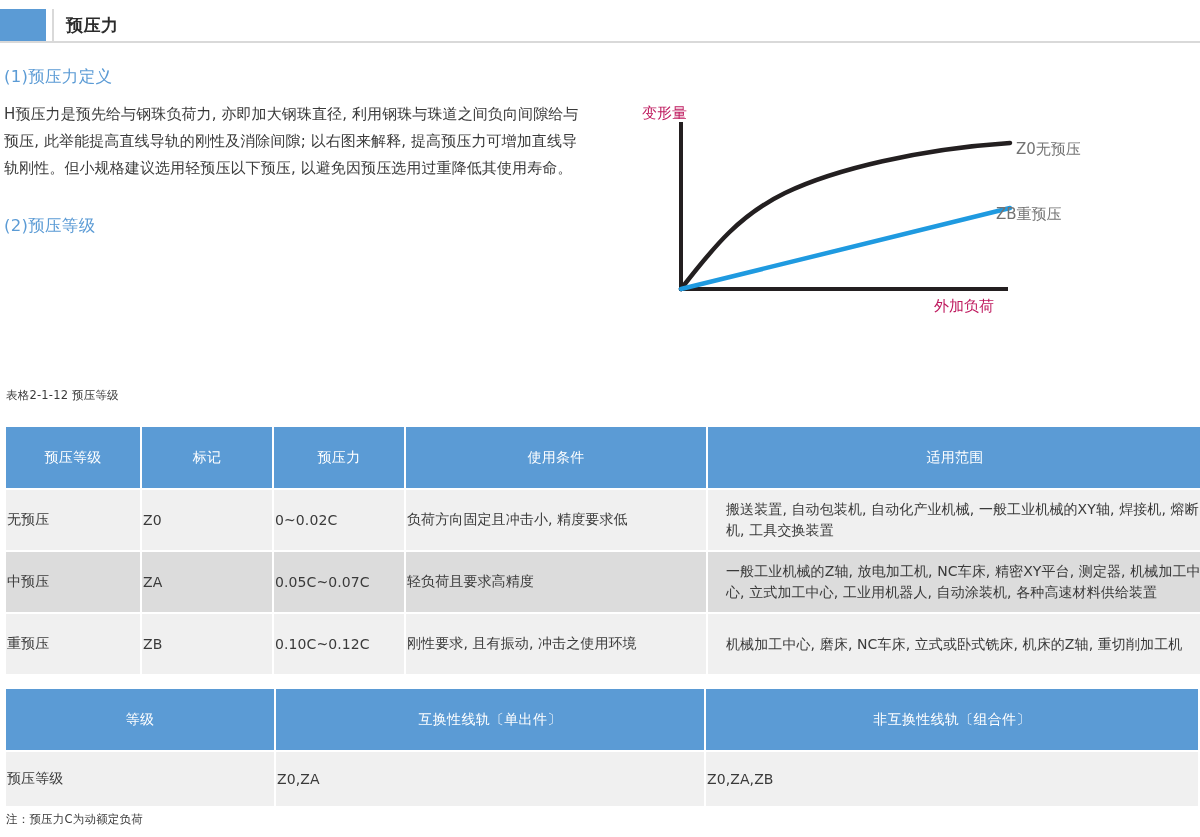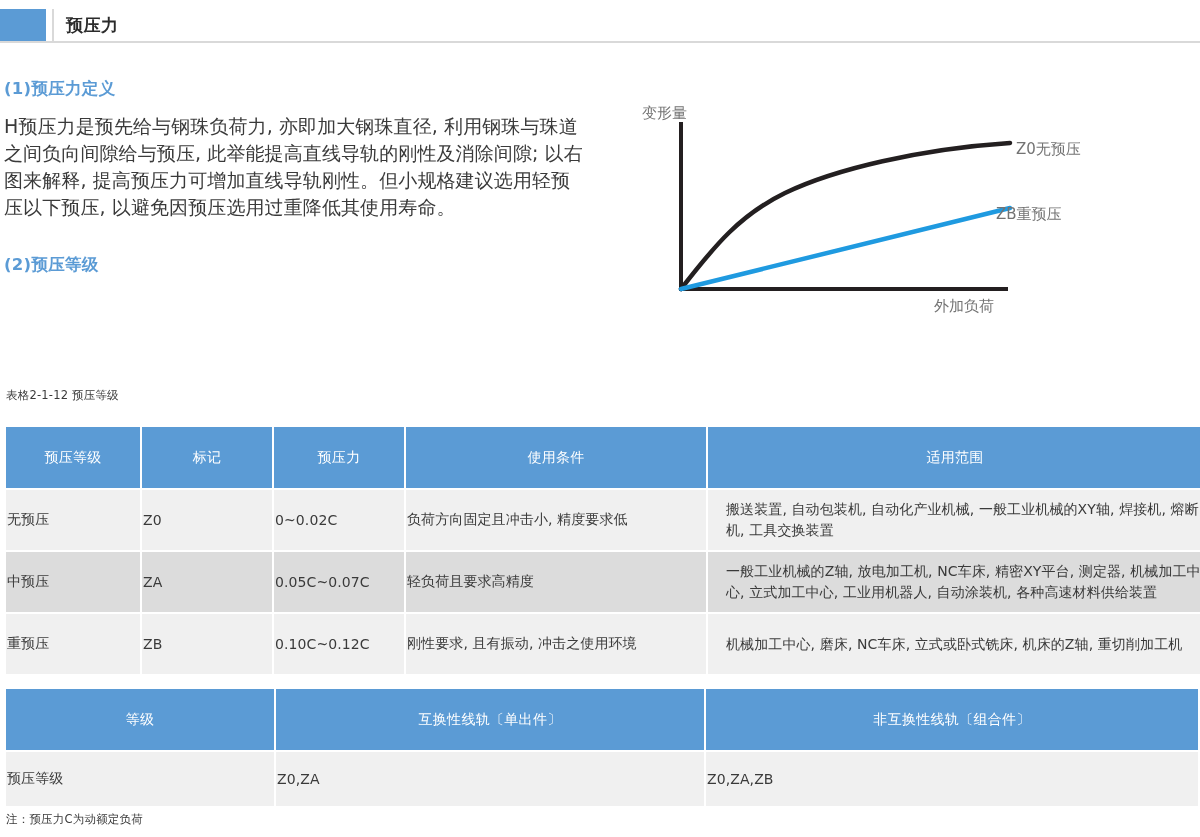--- a/index.html
+++ b/index.html
@@ -55,48 +55,48 @@
   
   .left-col {
     position: absolute;
     left: 4px;
     top: 62px;
     width: 580px;
   }
   .section-heading {
     color: #5b9bd5;
     font-size: 16.5px;
-    margin: 16px 0 13px 0;
-    font-weight: bold;
+    margin: 4px 0 13px 0;
+    font-weight: normal;
     letter-spacing: 0.3px;
   }
   .section-heading.second {
     margin-top: 33px;
   }
   .body-text {
-    font-size: 19px;
+    font-size: 15px;
     line-height: 27px;
     color: #3a3a3a;
     margin: 0;
     letter-spacing: 0.1px;
   }
 
   
   .diagram {
     position: absolute;
     left: 620px;
     top: 95px;
     width: 520px;
     height: 240px;
   }
   .diagram svg { display: block; }
   .axis-label {
     position: absolute;
     font-size: 15px;
-    color: #737373;
+    color: #be185d;
     white-space: nowrap;
   }
   .label-y { left: 22px; top: 9px; }
   .label-x { left: 314px; top: 202px; }
   .curve-label {
     position: absolute;
     font-size: 15px;
     color: #737373;
     white-space: nowrap;
   }

